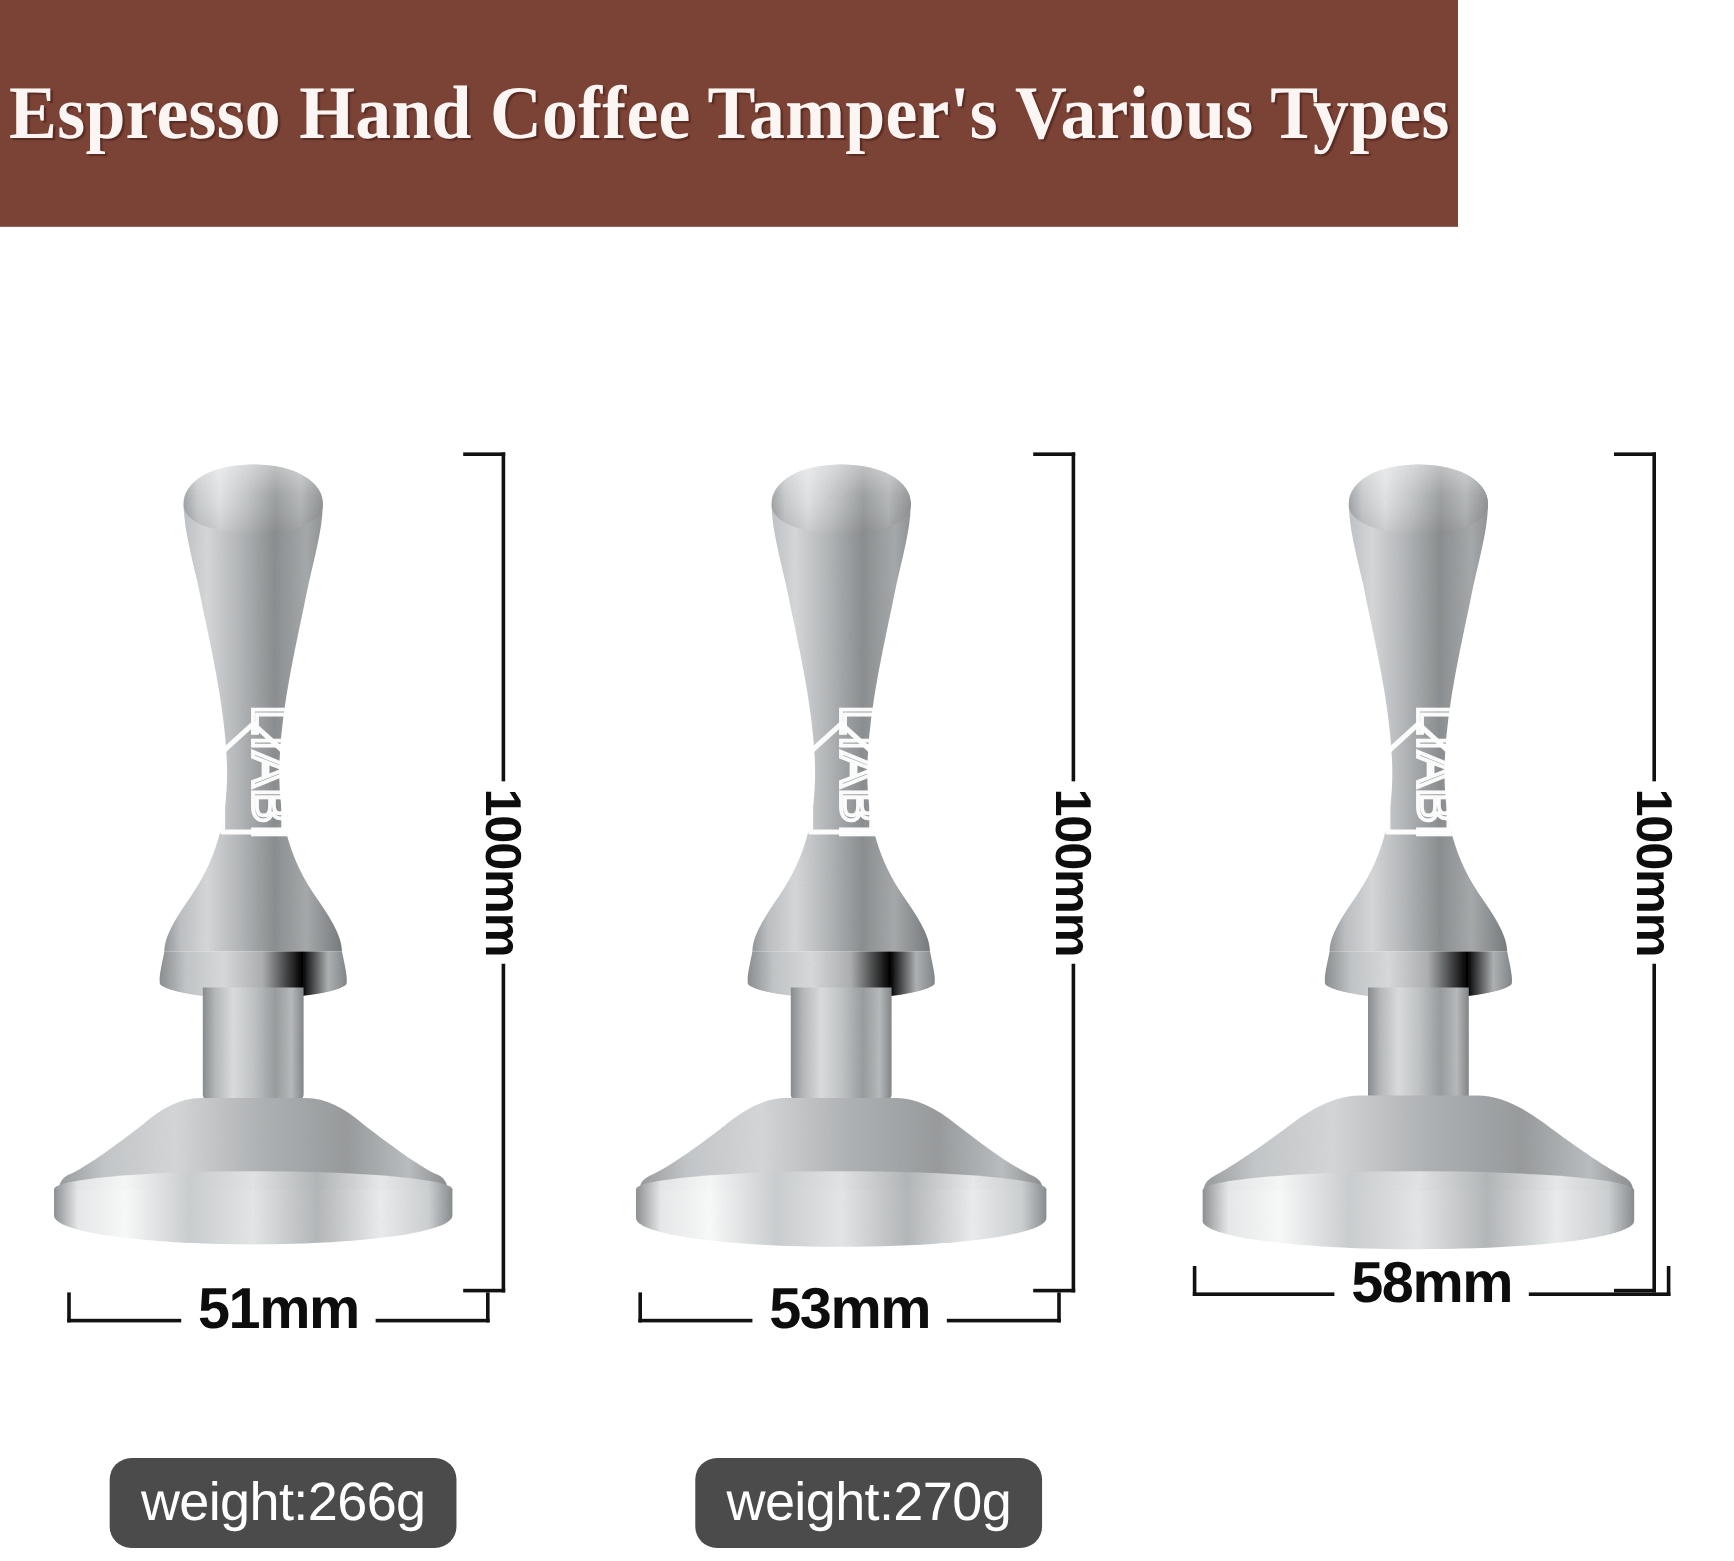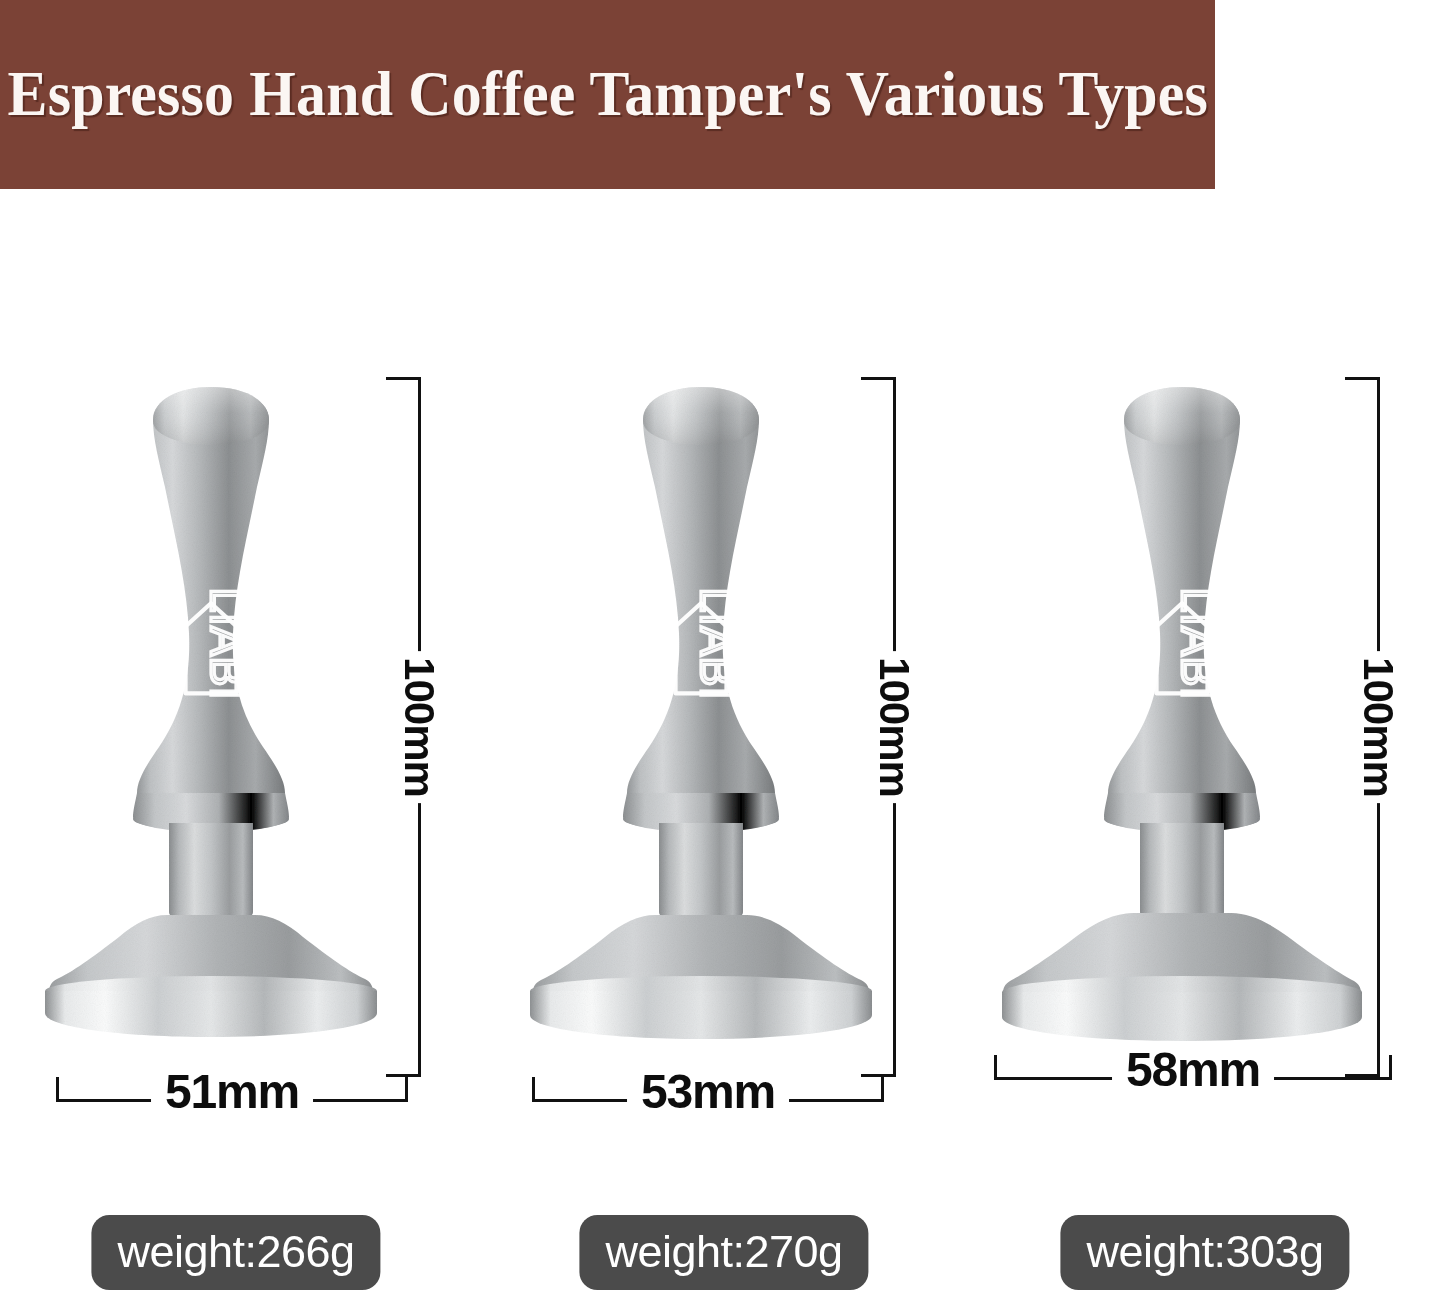--- a/index.html
+++ b/index.html
@@ -465,19 +465,16 @@
         <div class="dim-v-label">100mm</div>
       </div>
 
       <div class="dim-h" style="left: 31px; width: 398px; top: 848px;">
         <div class="dim-h-line"></div>
         <div class="dim-h-cap left"></div>
         <div class="dim-h-cap right"></div>
         <div class="dim-h-label">58mm</div>
       </div>
 
-      <div class="weight-badge badge-shift-2">
-        <span>weight:303g</span>
-      </div>
     </div>
 
   </div>
 </div>
 
 </body></html>

